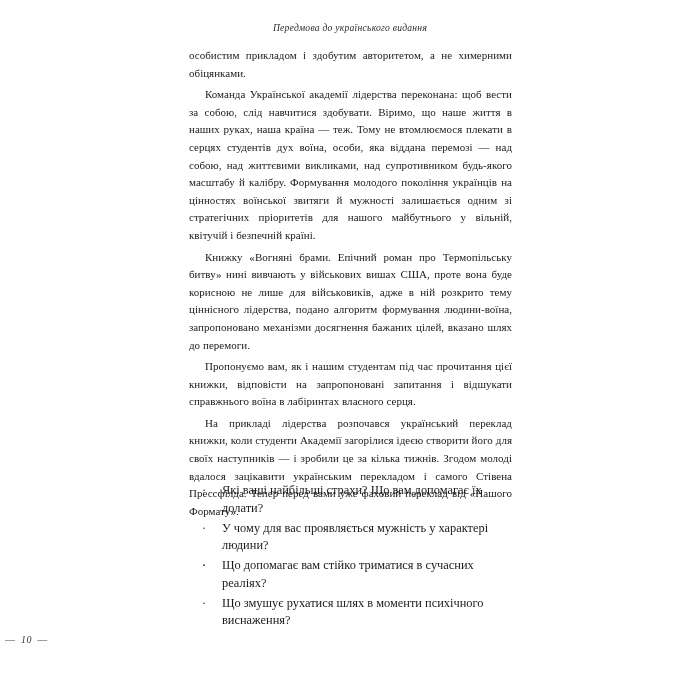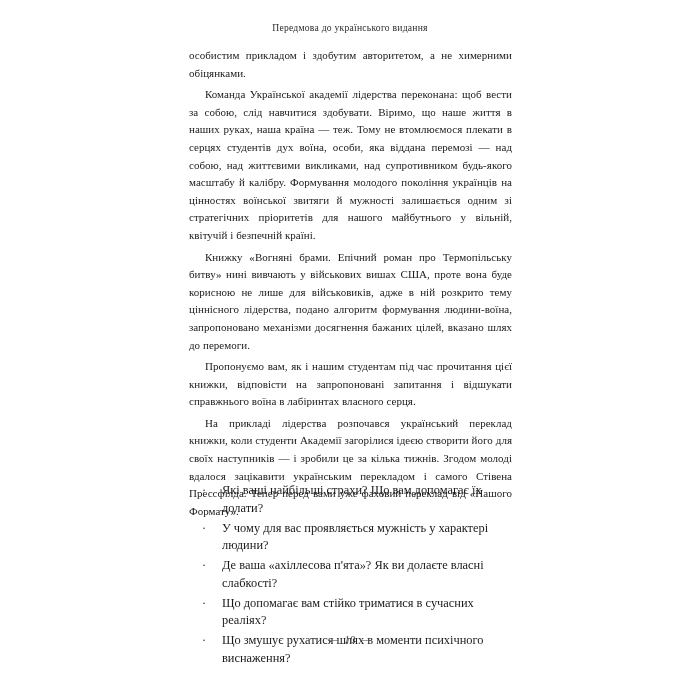--- a/index.html
+++ b/index.html
@@ -24,20 +24,21 @@
     background: #ffffff;
   }
 
   
   .running-head {
     position: absolute;
     left: 0;
     right: 0;
     top: 22px;
     text-align: center;
+    font-style: italic;
     font-size: 9.6px;
     letter-spacing: 0.25px;
     color: #2b2b2b;
     line-height: 12px;
   }
 
   
   .textblock {
     position: absolute;
     left: 185px;
@@ -90,21 +91,21 @@
     line-height: 17.6px;
     color: #2b2b2b;
   }
 
   
   .folio {
     position: absolute;
     left: 0;
     right: 0;
     top: 634px;
-    text-align: center;
+    text-align: left;
     font-size: 10px;
     font-style: italic;
     letter-spacing: 1px;
     color: #3a3a3a;
   }
   .folio .dash {
     display: inline-block;
     padding: 0 5px;
     font-style: normal;
     color: #4a4a4a;
@@ -134,21 +135,20 @@
     <li>
       <span class="bullet">·</span>
       <span class="item-text">Які ваші найбільші страхи? Що вам допомагає їх долати?</span>
     </li>
     <li>
       <span class="bullet">·</span>
       <span class="item-text">У чому для вас проявляється мужність у характері людини?</span>
     </li>
     <li>
       <span class="bullet">·</span>
-      <span class="item-text">Де ваша «ахіллесова п'ята»? Як ви долаєте власні слабкості?</span>
     </li>
     <li>
       <span class="bullet">·</span>
       <span class="item-text">Що допомагає вам стійко триматися в сучасних реаліях?</span>
     </li>
     <li>
       <span class="bullet">·</span>
       <span class="item-text">Що змушує рухатися шлях в моменти психічного виснаження?</span>
     </li>
   </ul>

